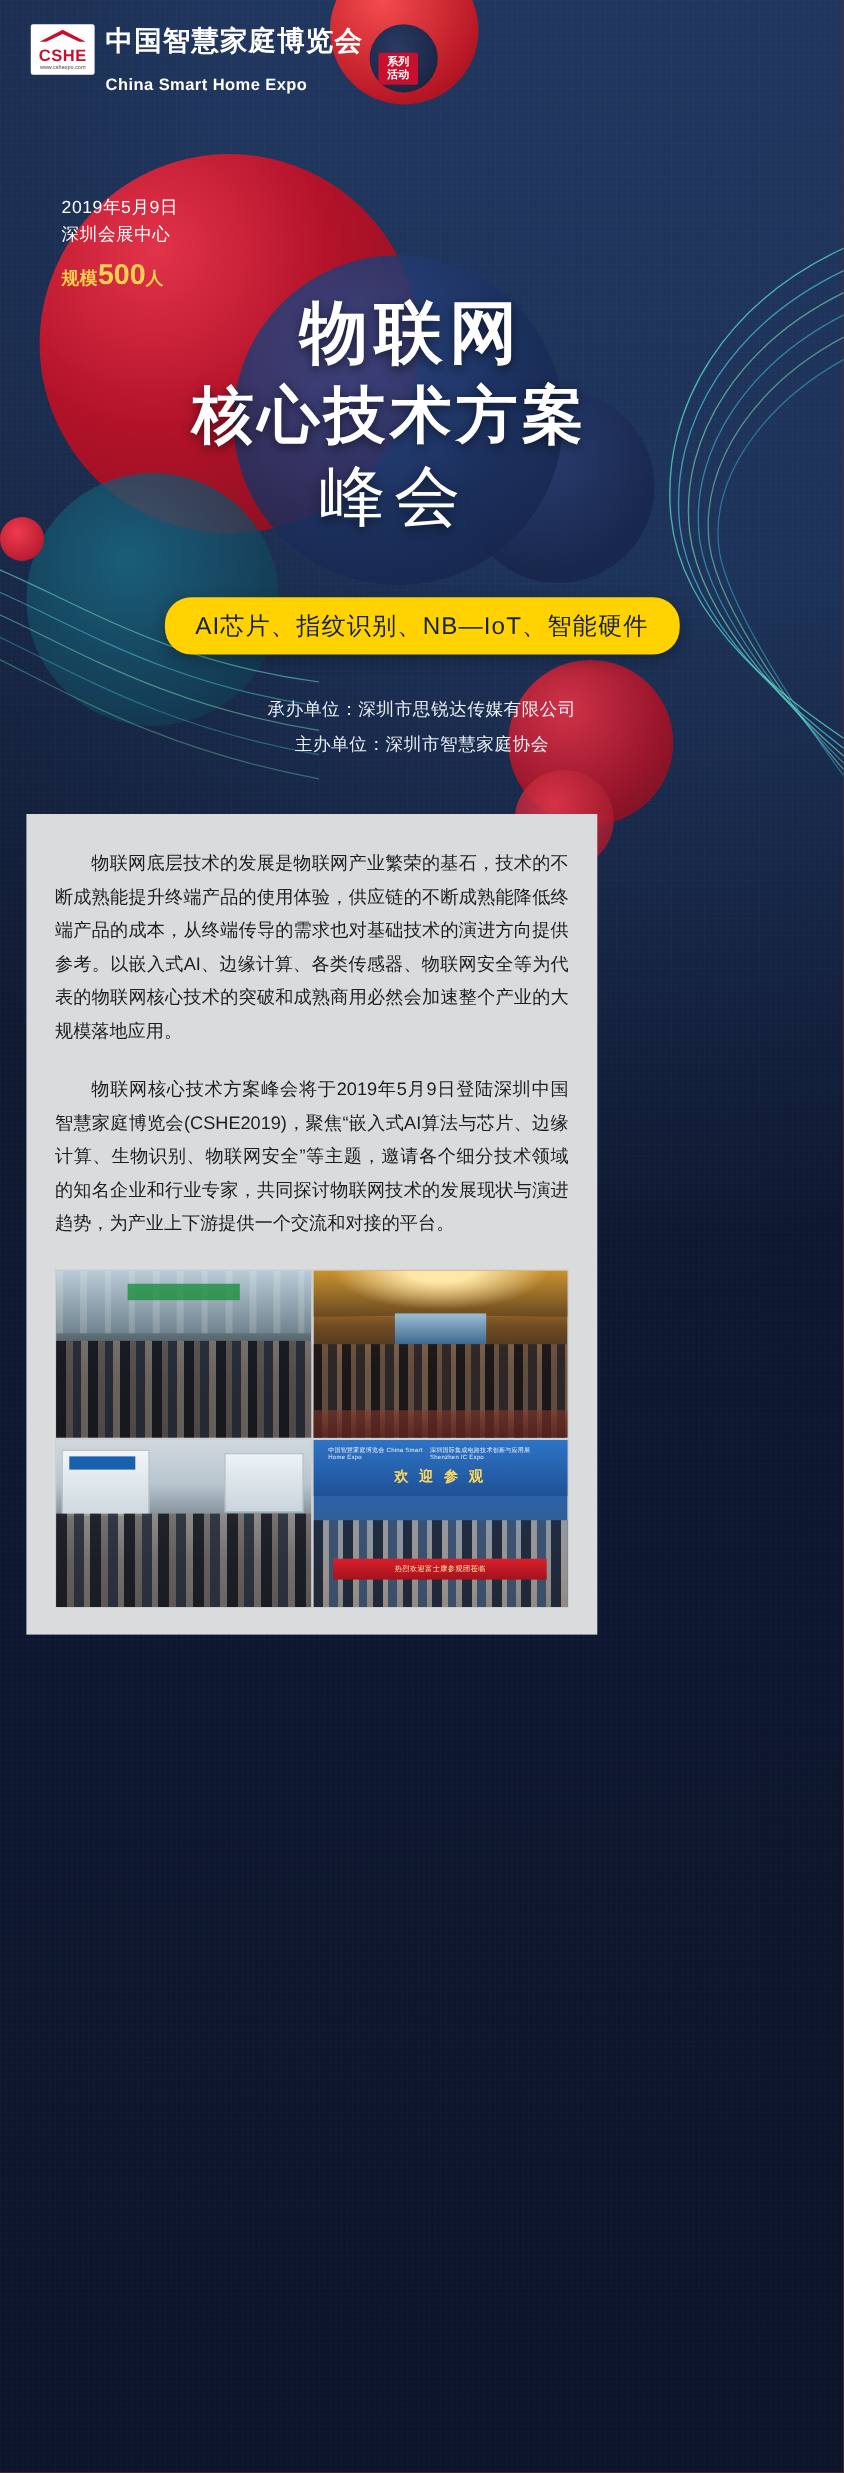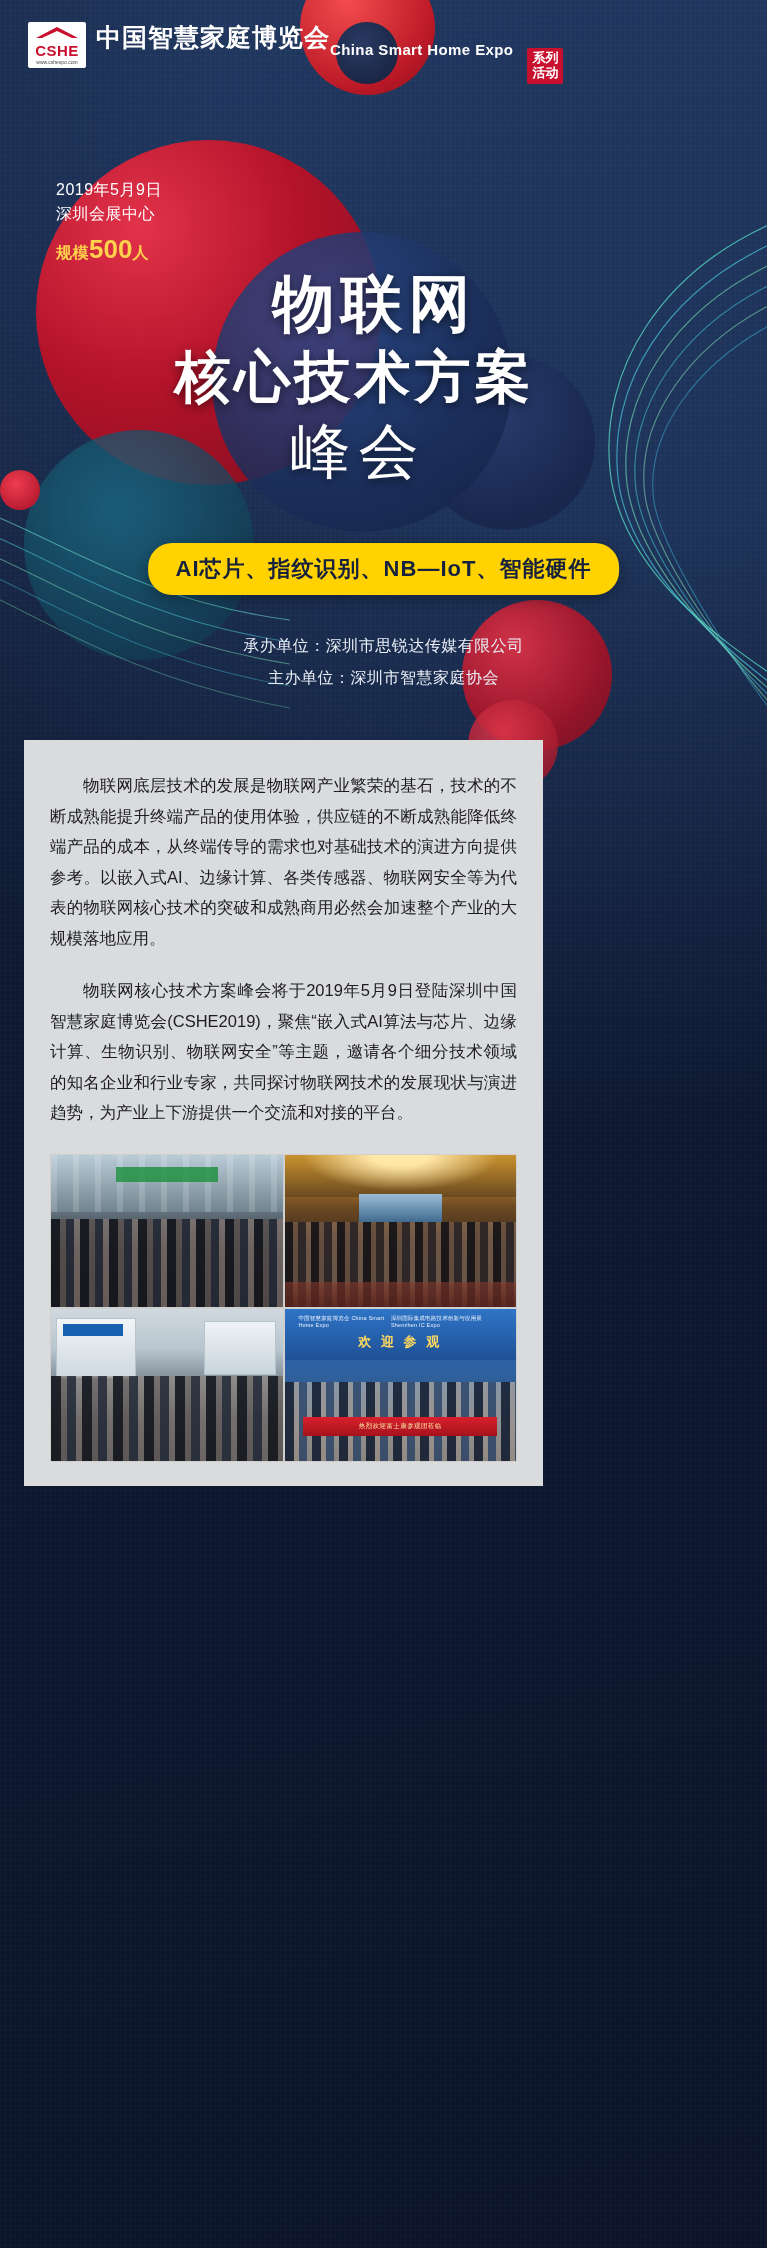--- a/index.html
+++ b/index.html
@@ -136,20 +136,21 @@
     margin-top: 12px;
   }
   .logo-mark .url {
     font-size: 5px;
     color: #444;
     line-height: 1;
     margin-top: 2px;
   }
   .logo-text {
     display: flex;
+    flex-direction: column;
     justify-content: center;
     padding-top: 2px;
   }
   .logo-cn {
     color: #fff;
     font-size: 25px;
     font-weight: bold;
     letter-spacing: 1px;
     line-height: 1.1;
     white-space: nowrap;
@@ -162,21 +163,21 @@
     line-height: 1.2;
     margin-top: 17px;
     white-space: nowrap;
   }
   .badge-series {
     align-self: flex-start;
     margin-top: 26px;
     margin-left: 4px;
     background: #c8102e;
     color: #fff;
-    font-size: 13px;
+    font-size: 10px;
     line-height: 1.15;
     padding: 3px 4px;
     width: 28px;
     text-align: center;
     border-radius: 2px;
     font-weight: bold;
   }
 
   
   .datebox {
@@ -247,21 +248,21 @@
 
   
   .pill {
     position: absolute;
     left: 50%;
     transform: translateX(-50%);
     top: 543px;
     background: #ffd200;
     color: #16213d;
     font-size: 22px;
-    font-weight: bold;
+    font-weight: normal;
     letter-spacing: 1px;
     padding: 11px 28px;
     border-radius: 24px;
     white-space: nowrap;
     z-index: 14;
     box-shadow: 0 4px 14px rgba(0,0,0,.3);
   }
 
   
   .orgs {

